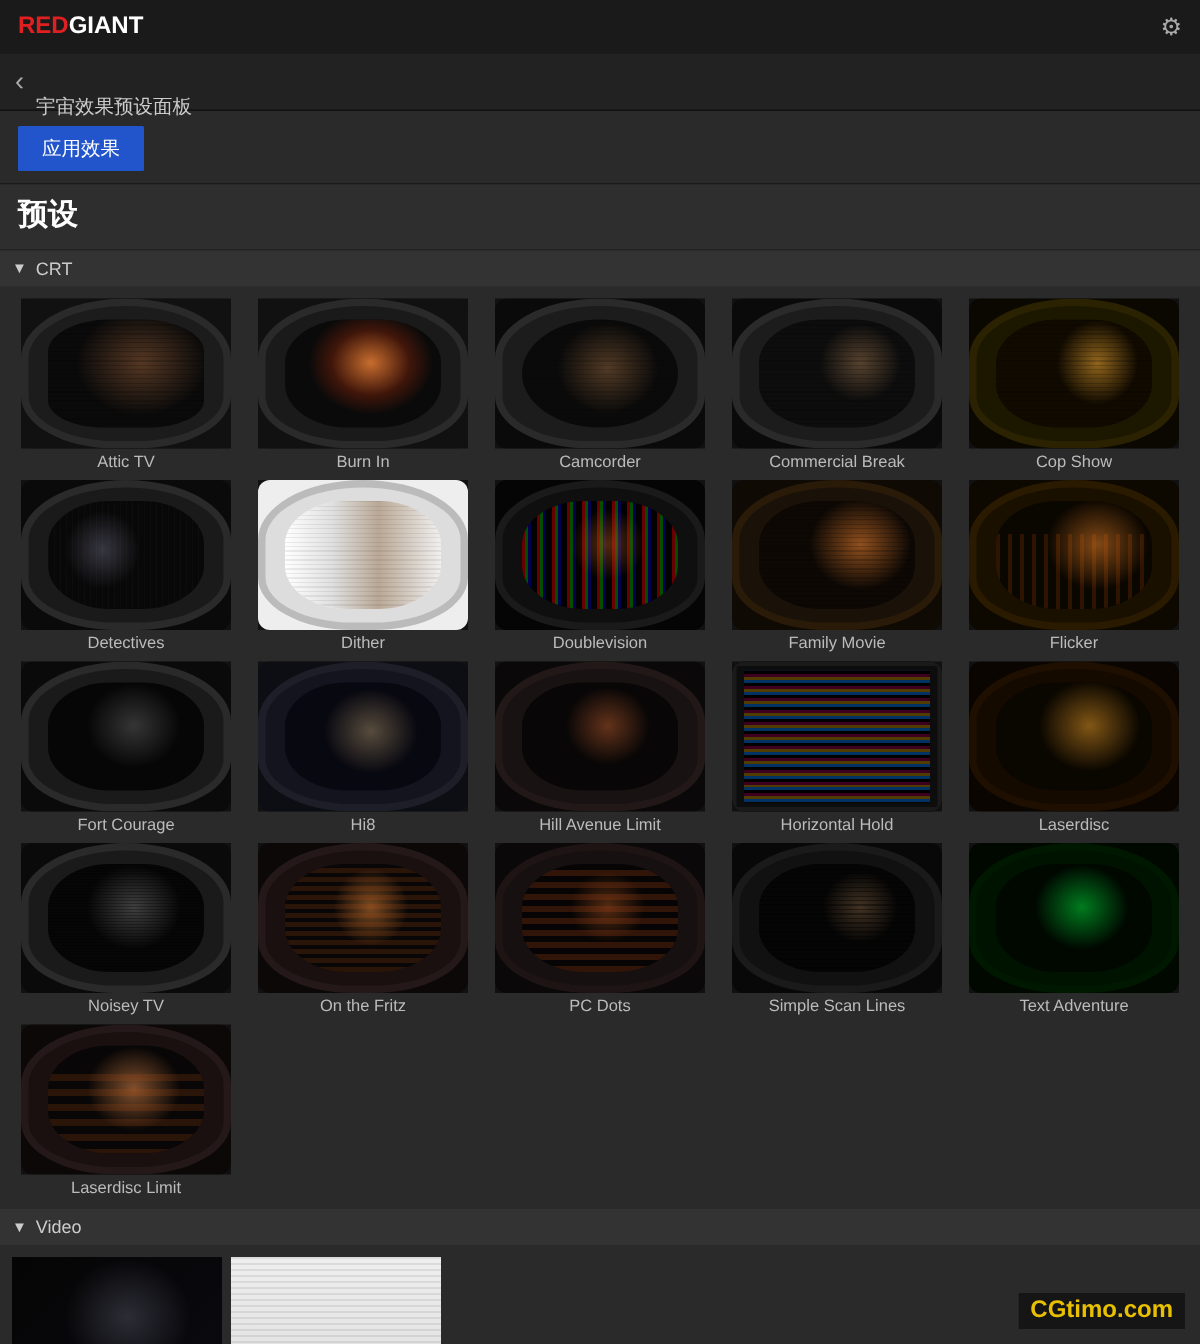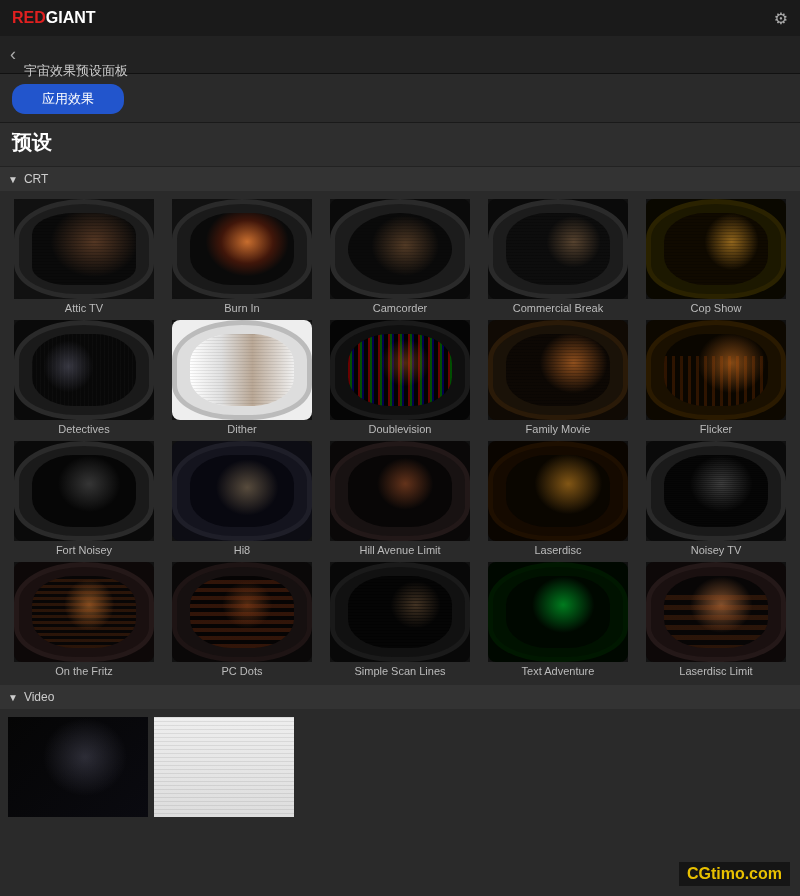--- a/index.html
+++ b/index.html
@@ -68,24 +68,24 @@
     }
     .header-desc {
       font-size: 11px;
       color: #999;
       margin-top: 3px;
     }
     .apply-btn {
       background: #2255cc;
       color: #fff;
       border: none;
-      padding: 6px 30px;
+      padding: 6px 16px;
       font-size: 13px;
       cursor: pointer;
-      border-radius: 13px;
+      border-radius: 1px;
       white-space: nowrap;
     }
     .presets-label {
       font-size: 20px;
       font-weight: bold;
       color: #fff;
       margin-bottom: 4px;
     }
 
     
@@ -359,21 +359,21 @@
 
   <div class="preset-item">
     <div class="preset-thumb">
       <div class="crt-base" style="background:#0a0a0a;">
         <div style="position:absolute;inset:0;background:#1a1a1a;border-radius:50% 50% 45% 45% / 40% 40% 35% 35%;border:5px solid #2a2a2a;"></div>
         <div style="position:absolute;inset:14px 18px;border-radius:40%;overflow:hidden;background:#060606;">
           <div style="width:100%;height:100%;background:radial-gradient(ellipse 50% 65% at 55% 40%,rgba(100,100,100,0.5) 0%,transparent 60%);"></div>
         </div>
       </div>
     </div>
-    <div class="preset-label">Fort Noisey</div>
+    <div class="preset-label">Fort Courage</div>
   </div>
 
   <div class="preset-item">
     <div class="preset-thumb">
       <div class="crt-base" style="background:#0d0d14;">
         <div style="position:absolute;inset:0;background:#14141e;border-radius:50% 50% 45% 45% / 40% 40% 35% 35%;border:5px solid #1e1e28;"></div>
         <div style="position:absolute;inset:14px 18px;border-radius:40%;overflow:hidden;background:#080810;">
           <div style="width:100%;height:100%;background:radial-gradient(ellipse 50% 65% at 55% 45%,rgba(140,120,90,0.6) 0%,transparent 60%);"></div>
         </div>
       </div>
@@ -386,20 +386,31 @@
       <div class="crt-base" style="background:#0a0808;">
         <div style="position:absolute;inset:0;background:#181212;border-radius:50% 50% 45% 45% / 40% 40% 35% 35%;border:5px solid #221818;"></div>
         <div style="position:absolute;inset:14px 18px;border-radius:40%;overflow:hidden;background:#080606;">
           <div style="width:100%;height:100%;background:radial-gradient(ellipse 45% 60% at 55% 40%,rgba(160,80,40,0.6) 0%,transparent 60%);"></div>
         </div>
       </div>
     </div>
     <div class="preset-label">Hill Avenue Limit</div>
   </div>
 
+  <div class="preset-item">
+    <div class="preset-thumb">
+      <div class="crt-base" style="background:#000;">
+        <div style="position:absolute;inset:0;background:#0d0d0d;border-radius:4px;border:3px solid #1a1a1a;"></div>
+        <div style="position:absolute;inset:6px 8px;overflow:hidden;background:#000;">
+          <div style="position:absolute;inset:0;background:repeating-linear-gradient(0deg,rgba(0,100,200,0.5) 0px,rgba(0,100,200,0.5) 2px,rgba(200,150,0,0.4) 2px,rgba(200,150,0,0.4) 4px,rgba(200,0,100,0.3) 4px,rgba(200,0,100,0.3) 6px,transparent 6px,transparent 8px);"></div>
+        </div>
+      </div>
+    </div>
+    <div class="preset-label">Horizontal Hold</div>
+  </div>
 
   <div class="preset-item">
     <div class="preset-thumb">
       <div class="crt-base" style="background:#0a0500;">
         <div style="position:absolute;inset:0;background:#150a00;border-radius:50% 50% 45% 45% / 40% 40% 35% 35%;border:5px solid #1e0f00;"></div>
         <div style="position:absolute;inset:14px 18px;border-radius:40%;overflow:hidden;background:#0a0600;">
           <div style="width:100%;height:100%;background:radial-gradient(ellipse 50% 65% at 60% 40%,rgba(180,120,30,0.7) 0%,transparent 65%);"></div>
         </div>
       </div>
     </div>

